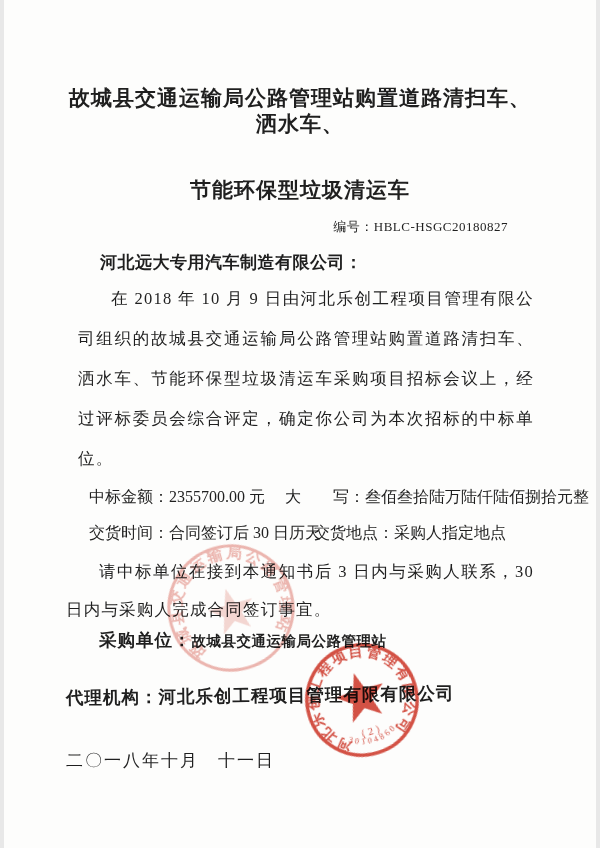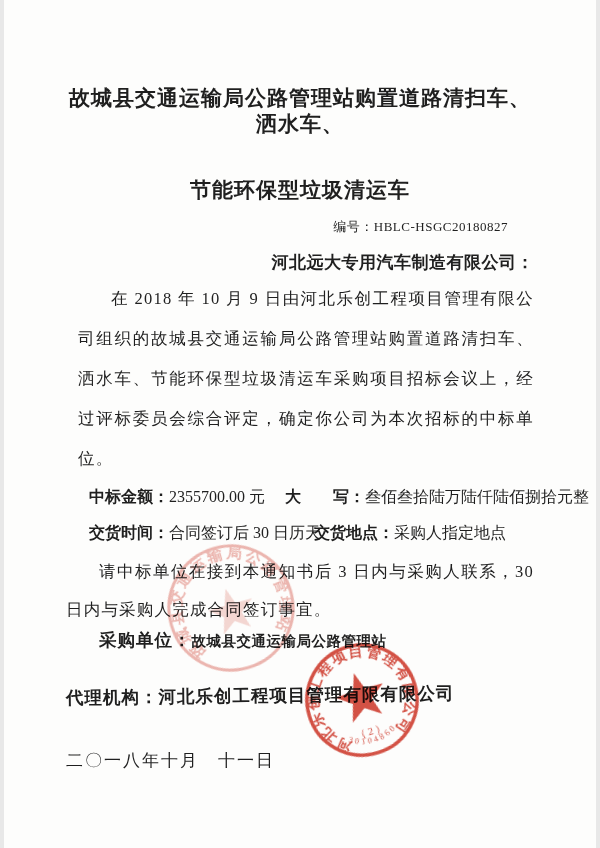--- a/index.html
+++ b/index.html
@@ -39,39 +39,38 @@
     letter-spacing:.5px;
   }
 
   .salutation{
     margin-top:14px;
     font-size:17px;
     font-weight:bold;
     line-height:24px;
     text-indent:2em;
     letter-spacing:.5px;
-    text-align:right;
   }
   .para{
     font-size:16.5px;
     line-height:40px;
     text-align:justify;
     text-indent:2em;
     letter-spacing:1.2px;
   }
   .para1{margin-top:4px;margin-left:12px;}
   .para2{margin-top:2px;line-height:38px;}
 
   .field-row{
     line-height:36px;
     font-size:16px;
     padding-left:23px;
     white-space:nowrap;
   }
-  .field-row .lbl{font-weight:bold;}
+  .field-row .lbl{font-weight:normal;}
   .cell-a{display:inline-block;width:196px;}
   .cell-b{display:inline-block;width:225px;}
 
   .purchaser-row{
     margin-top:2px;
     padding-left:33px;
     line-height:19px;
     white-space:nowrap;
   }
   .purchaser-row .lbl{font-size:17.5px;font-weight:bold;letter-spacing:1px;}

